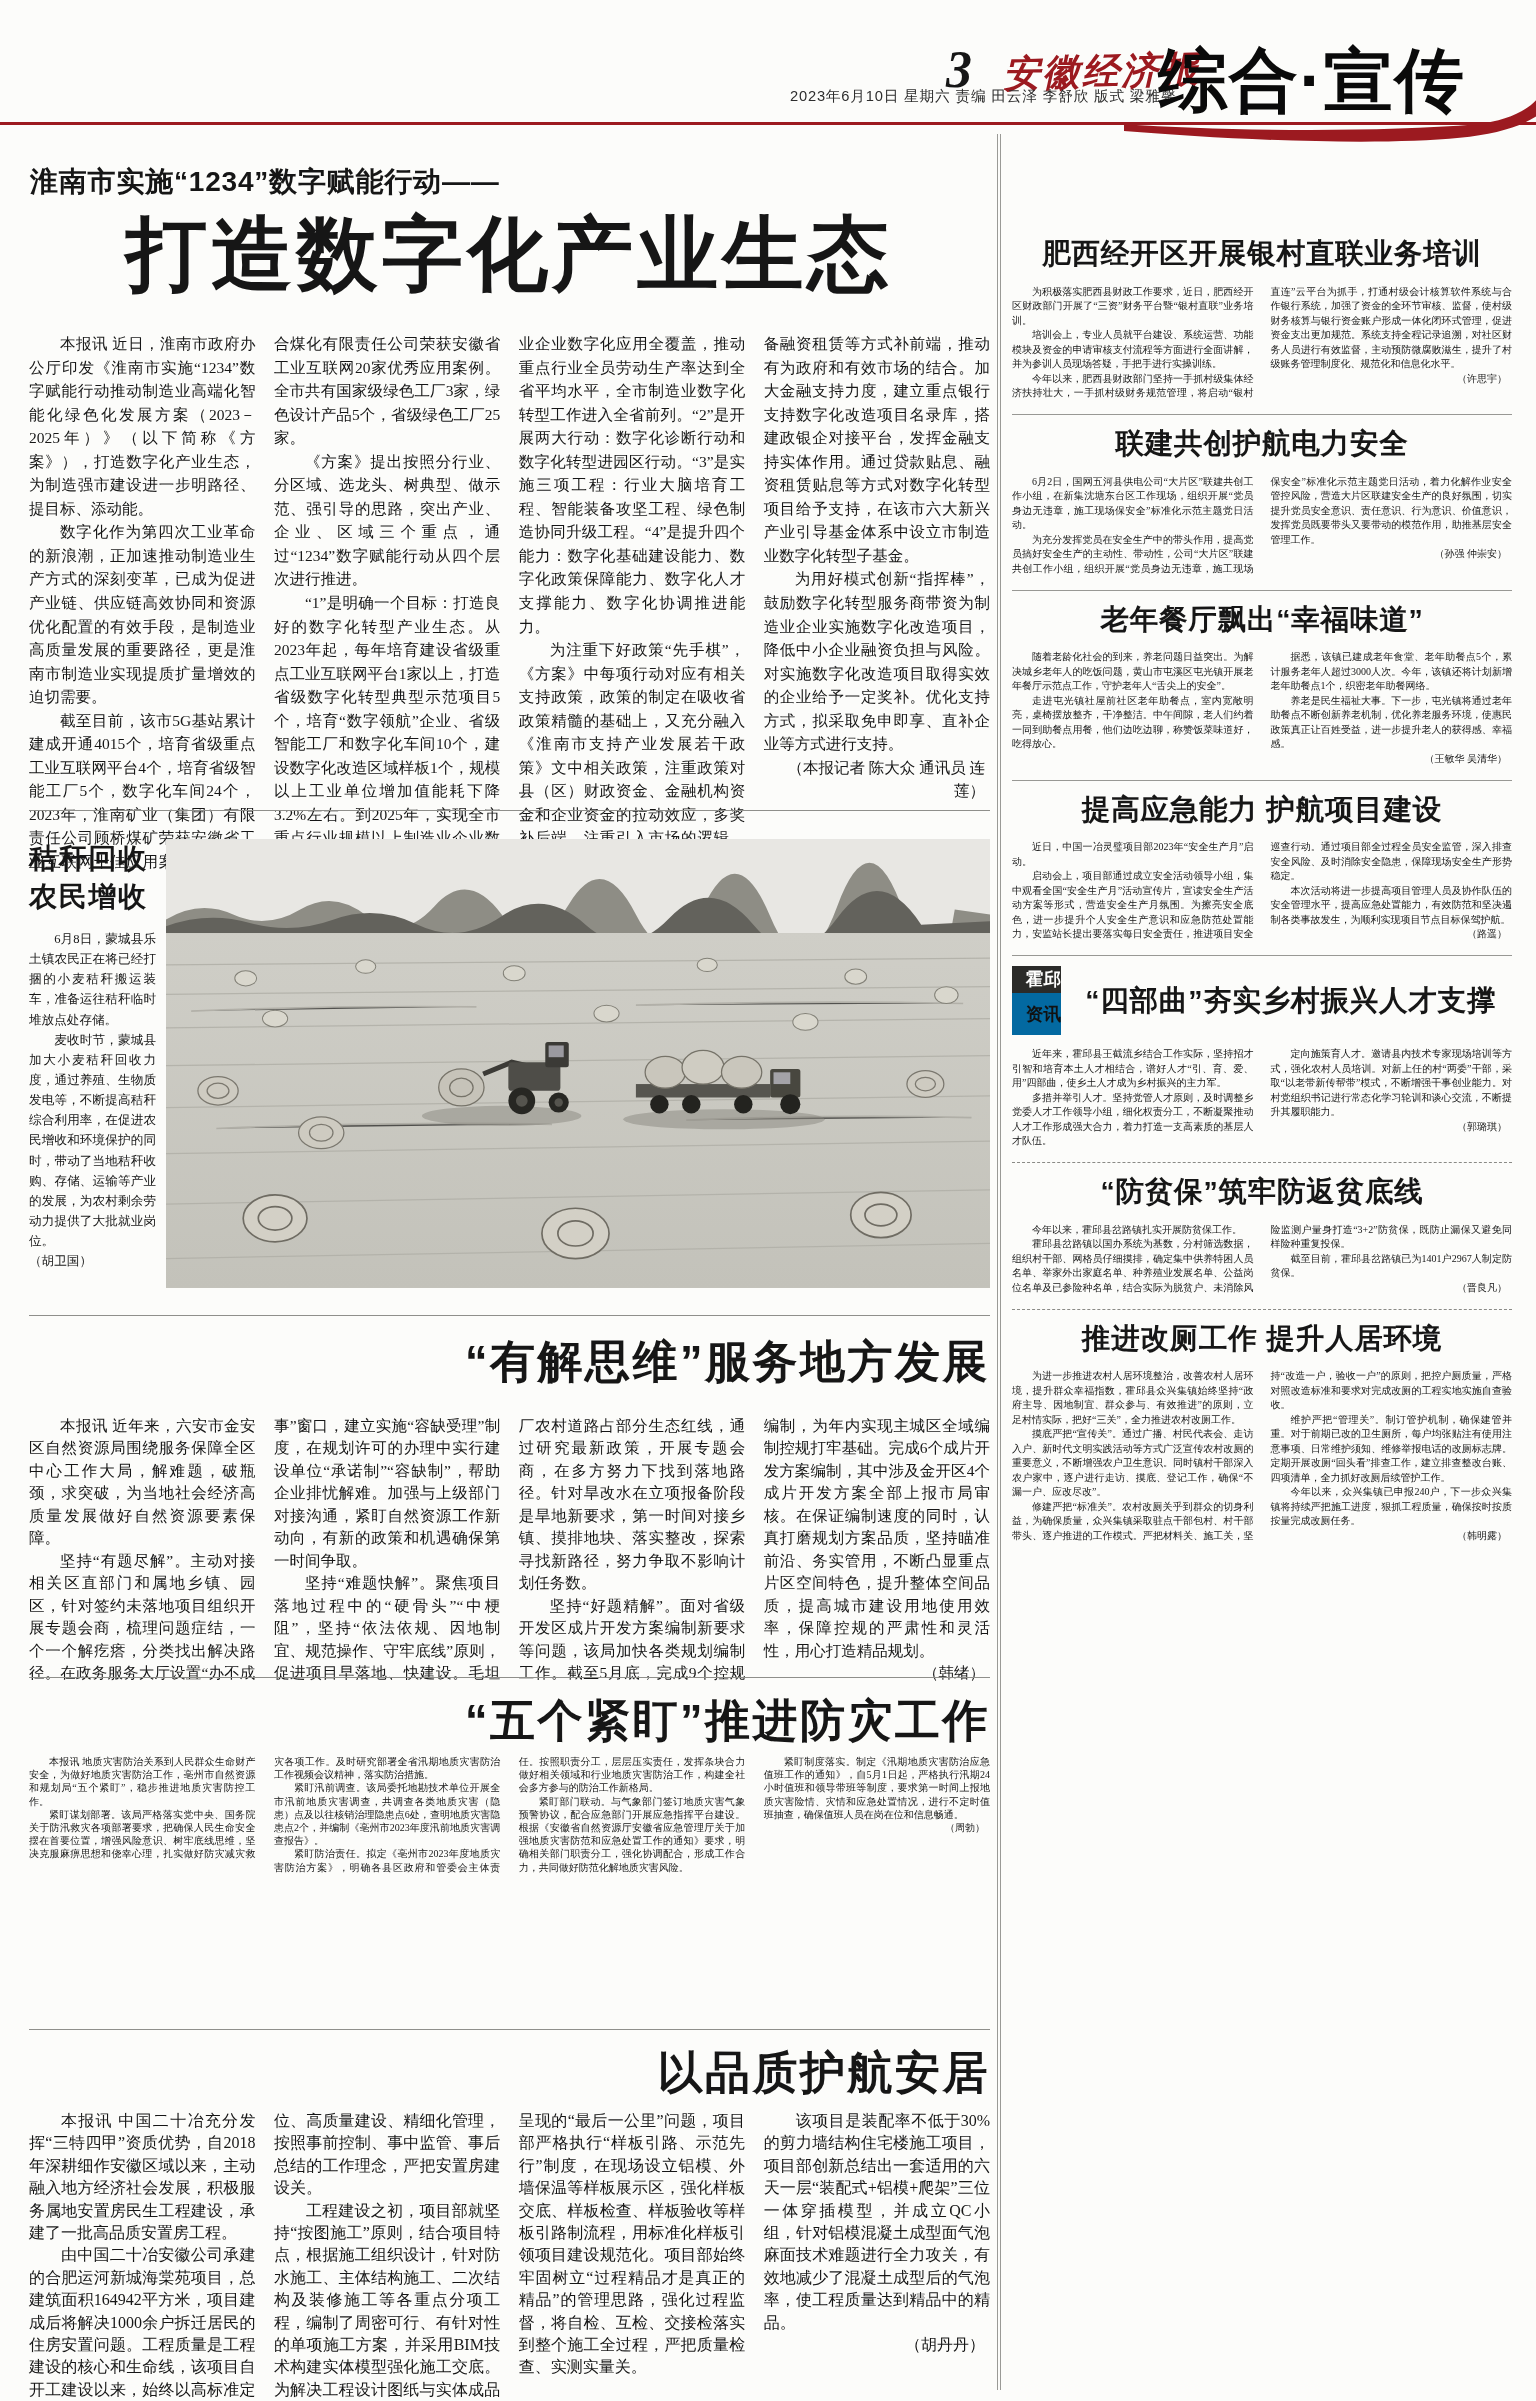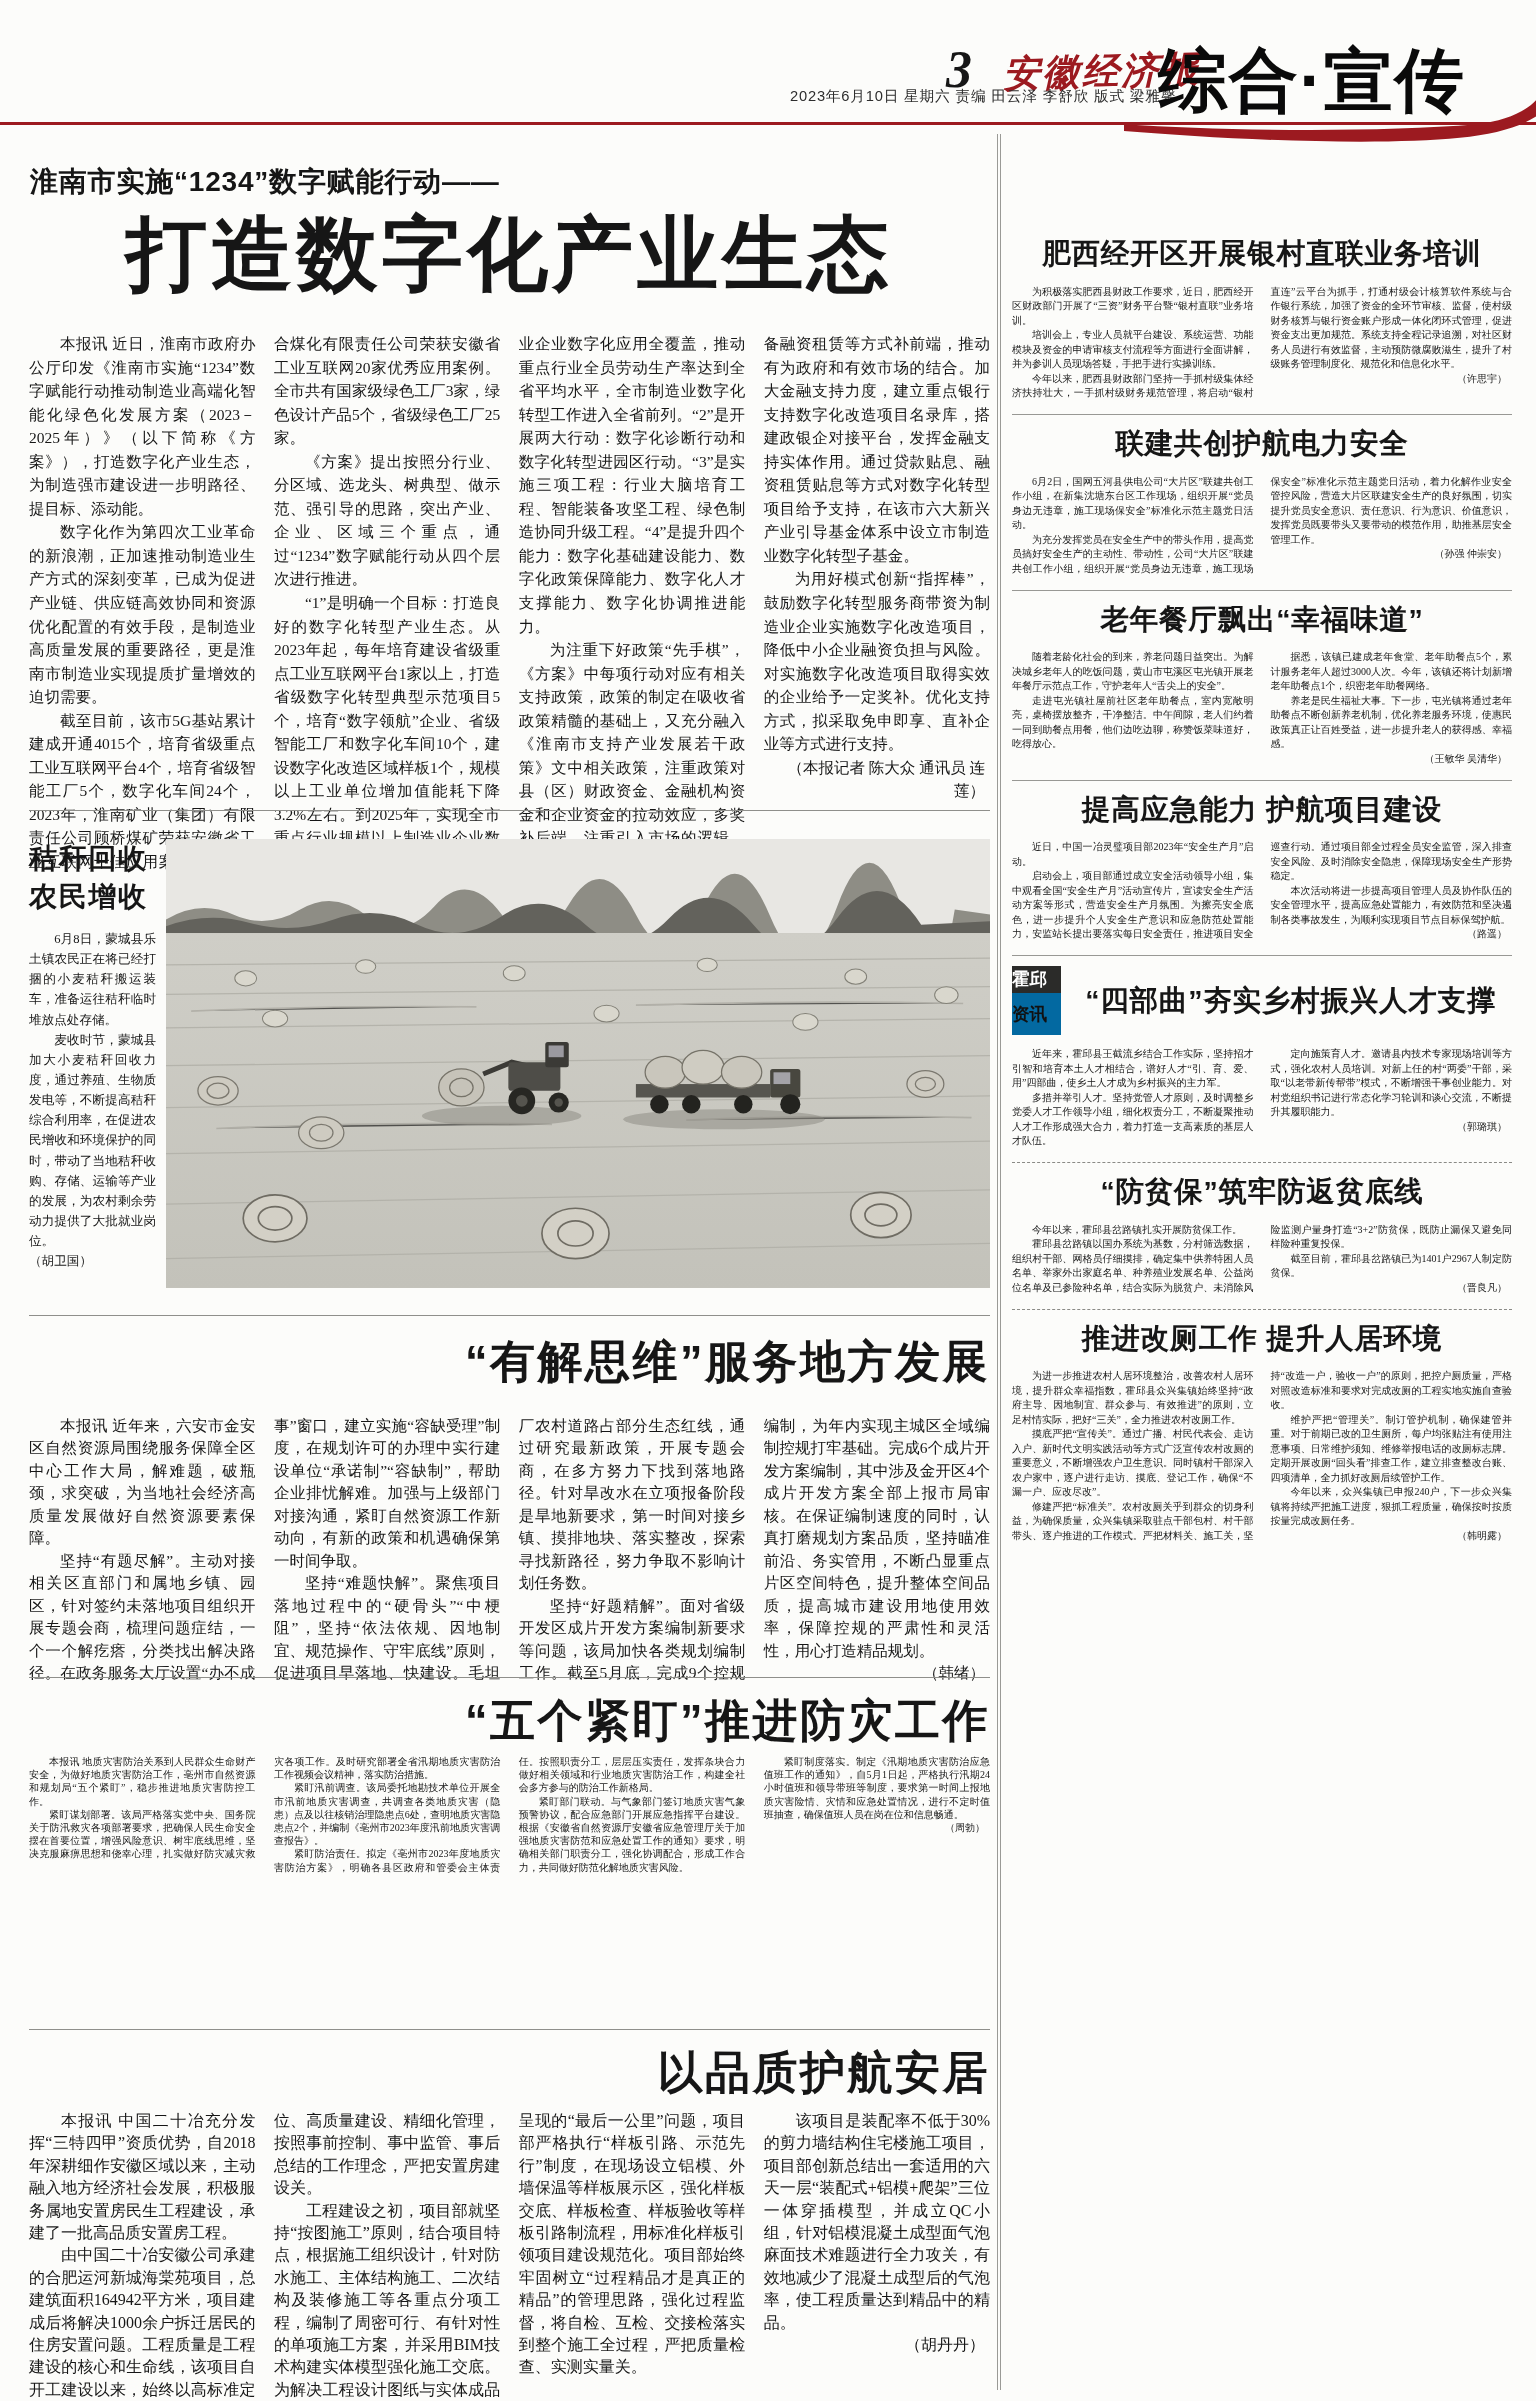--- a/index.html
+++ b/index.html
@@ -54,21 +54,21 @@
   .bot-body{ top:2110px; font-size:16px; line-height:1.4; }
 
   
   .right-col{ position:absolute; left:1012px; top:225px; width:500px; }
   .r-art{ padding:10px 0 13.4px; border-bottom:0.8px solid #989894; }
   .r-art.dashed{ border-bottom:1.3px dashed #8a8a86; }
   .r-art.last{ border-bottom:none; }
   .r-headline{ text-align:center; font-size:28.5px; font-weight:900; letter-spacing:0.8px; margin-bottom:11.7px; }
   .r-body{ column-count:2; column-gap:17px; font-size:10px; line-height:1.45; }
   .r-head-wrap{ display:flex; align-items:center; margin-bottom:11.7px; }
-  .badge{ width:49px; flex:0 0 49px; margin-right:8.4px; font-weight:bold; text-align:left;
+  .badge{ width:49px; flex:0 0 49px; margin-right:8.4px; font-weight:bold; text-align:right;
     font-size:17.6px; line-height:1.3;border-radius:19px; }
   .badge .b1{ background:#2b2b29; color:#fff; padding:1.7px 0; }
   .badge .b2{ background:#0369a1; color:#111; padding:10px 0; }
   .r-head-wrap .r-headline{ flex:1; margin-bottom:0; }
 </style>
 </head>
 <body>
 
 <div id="page">
 

